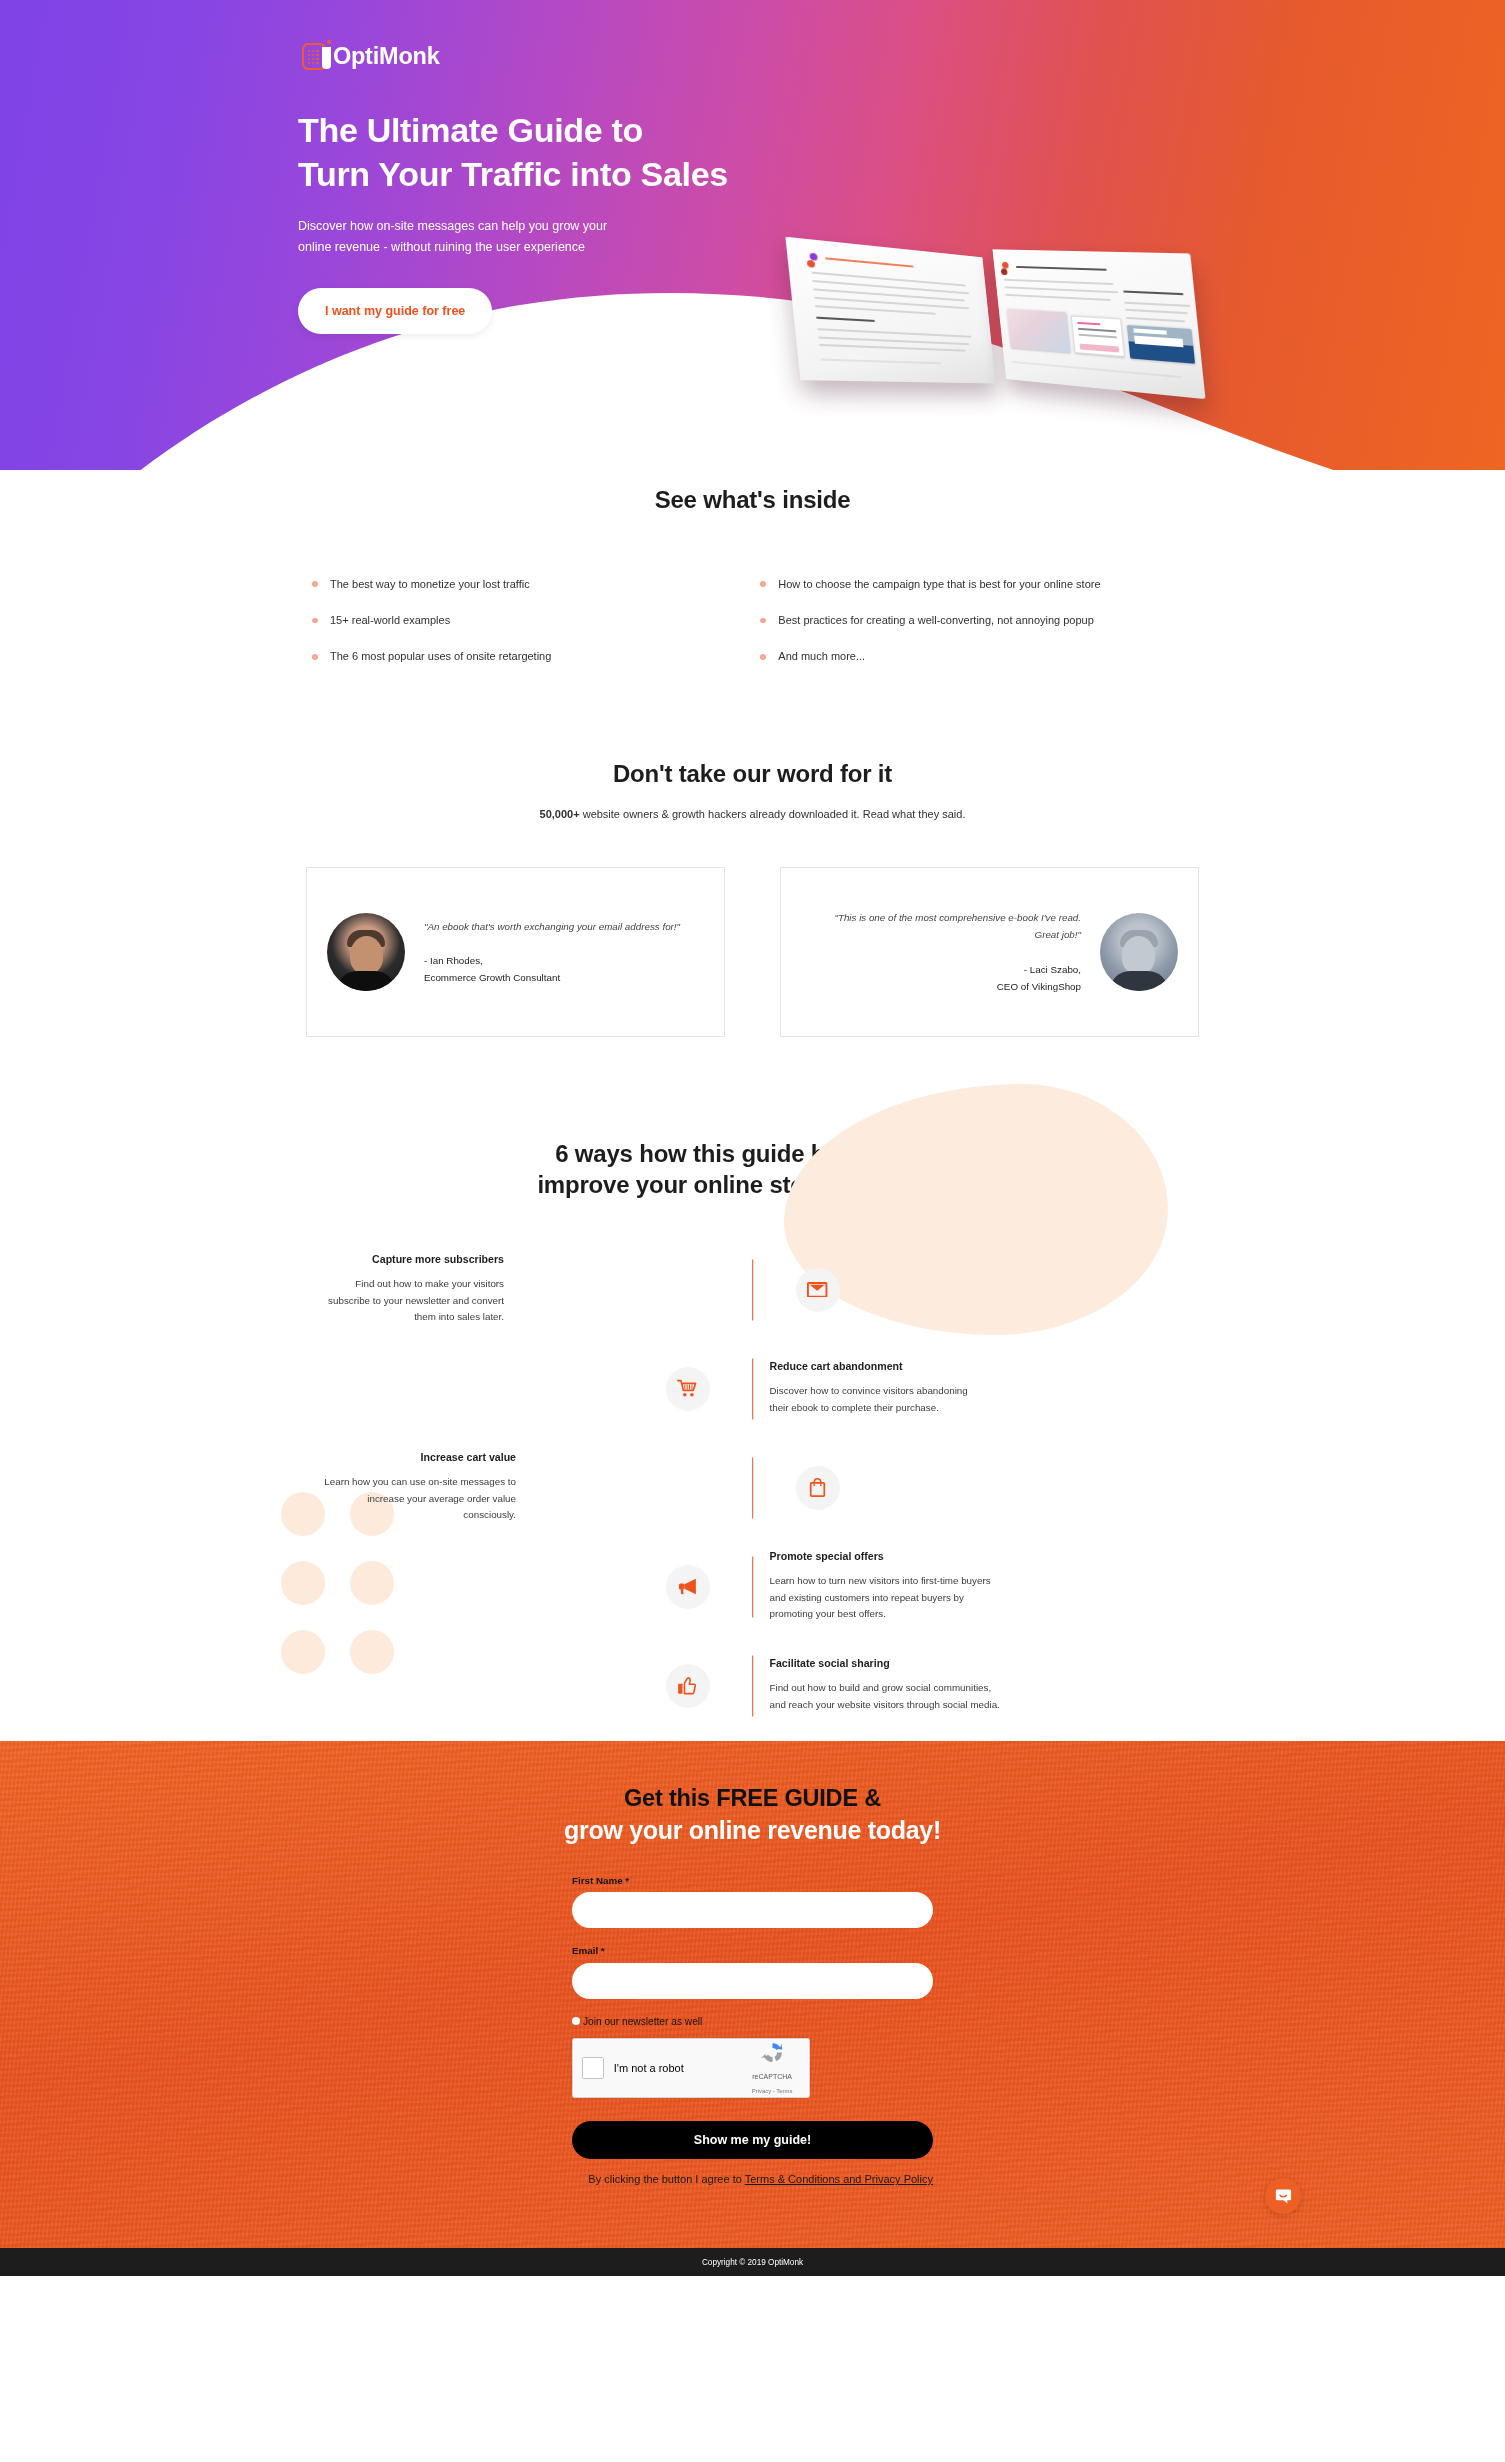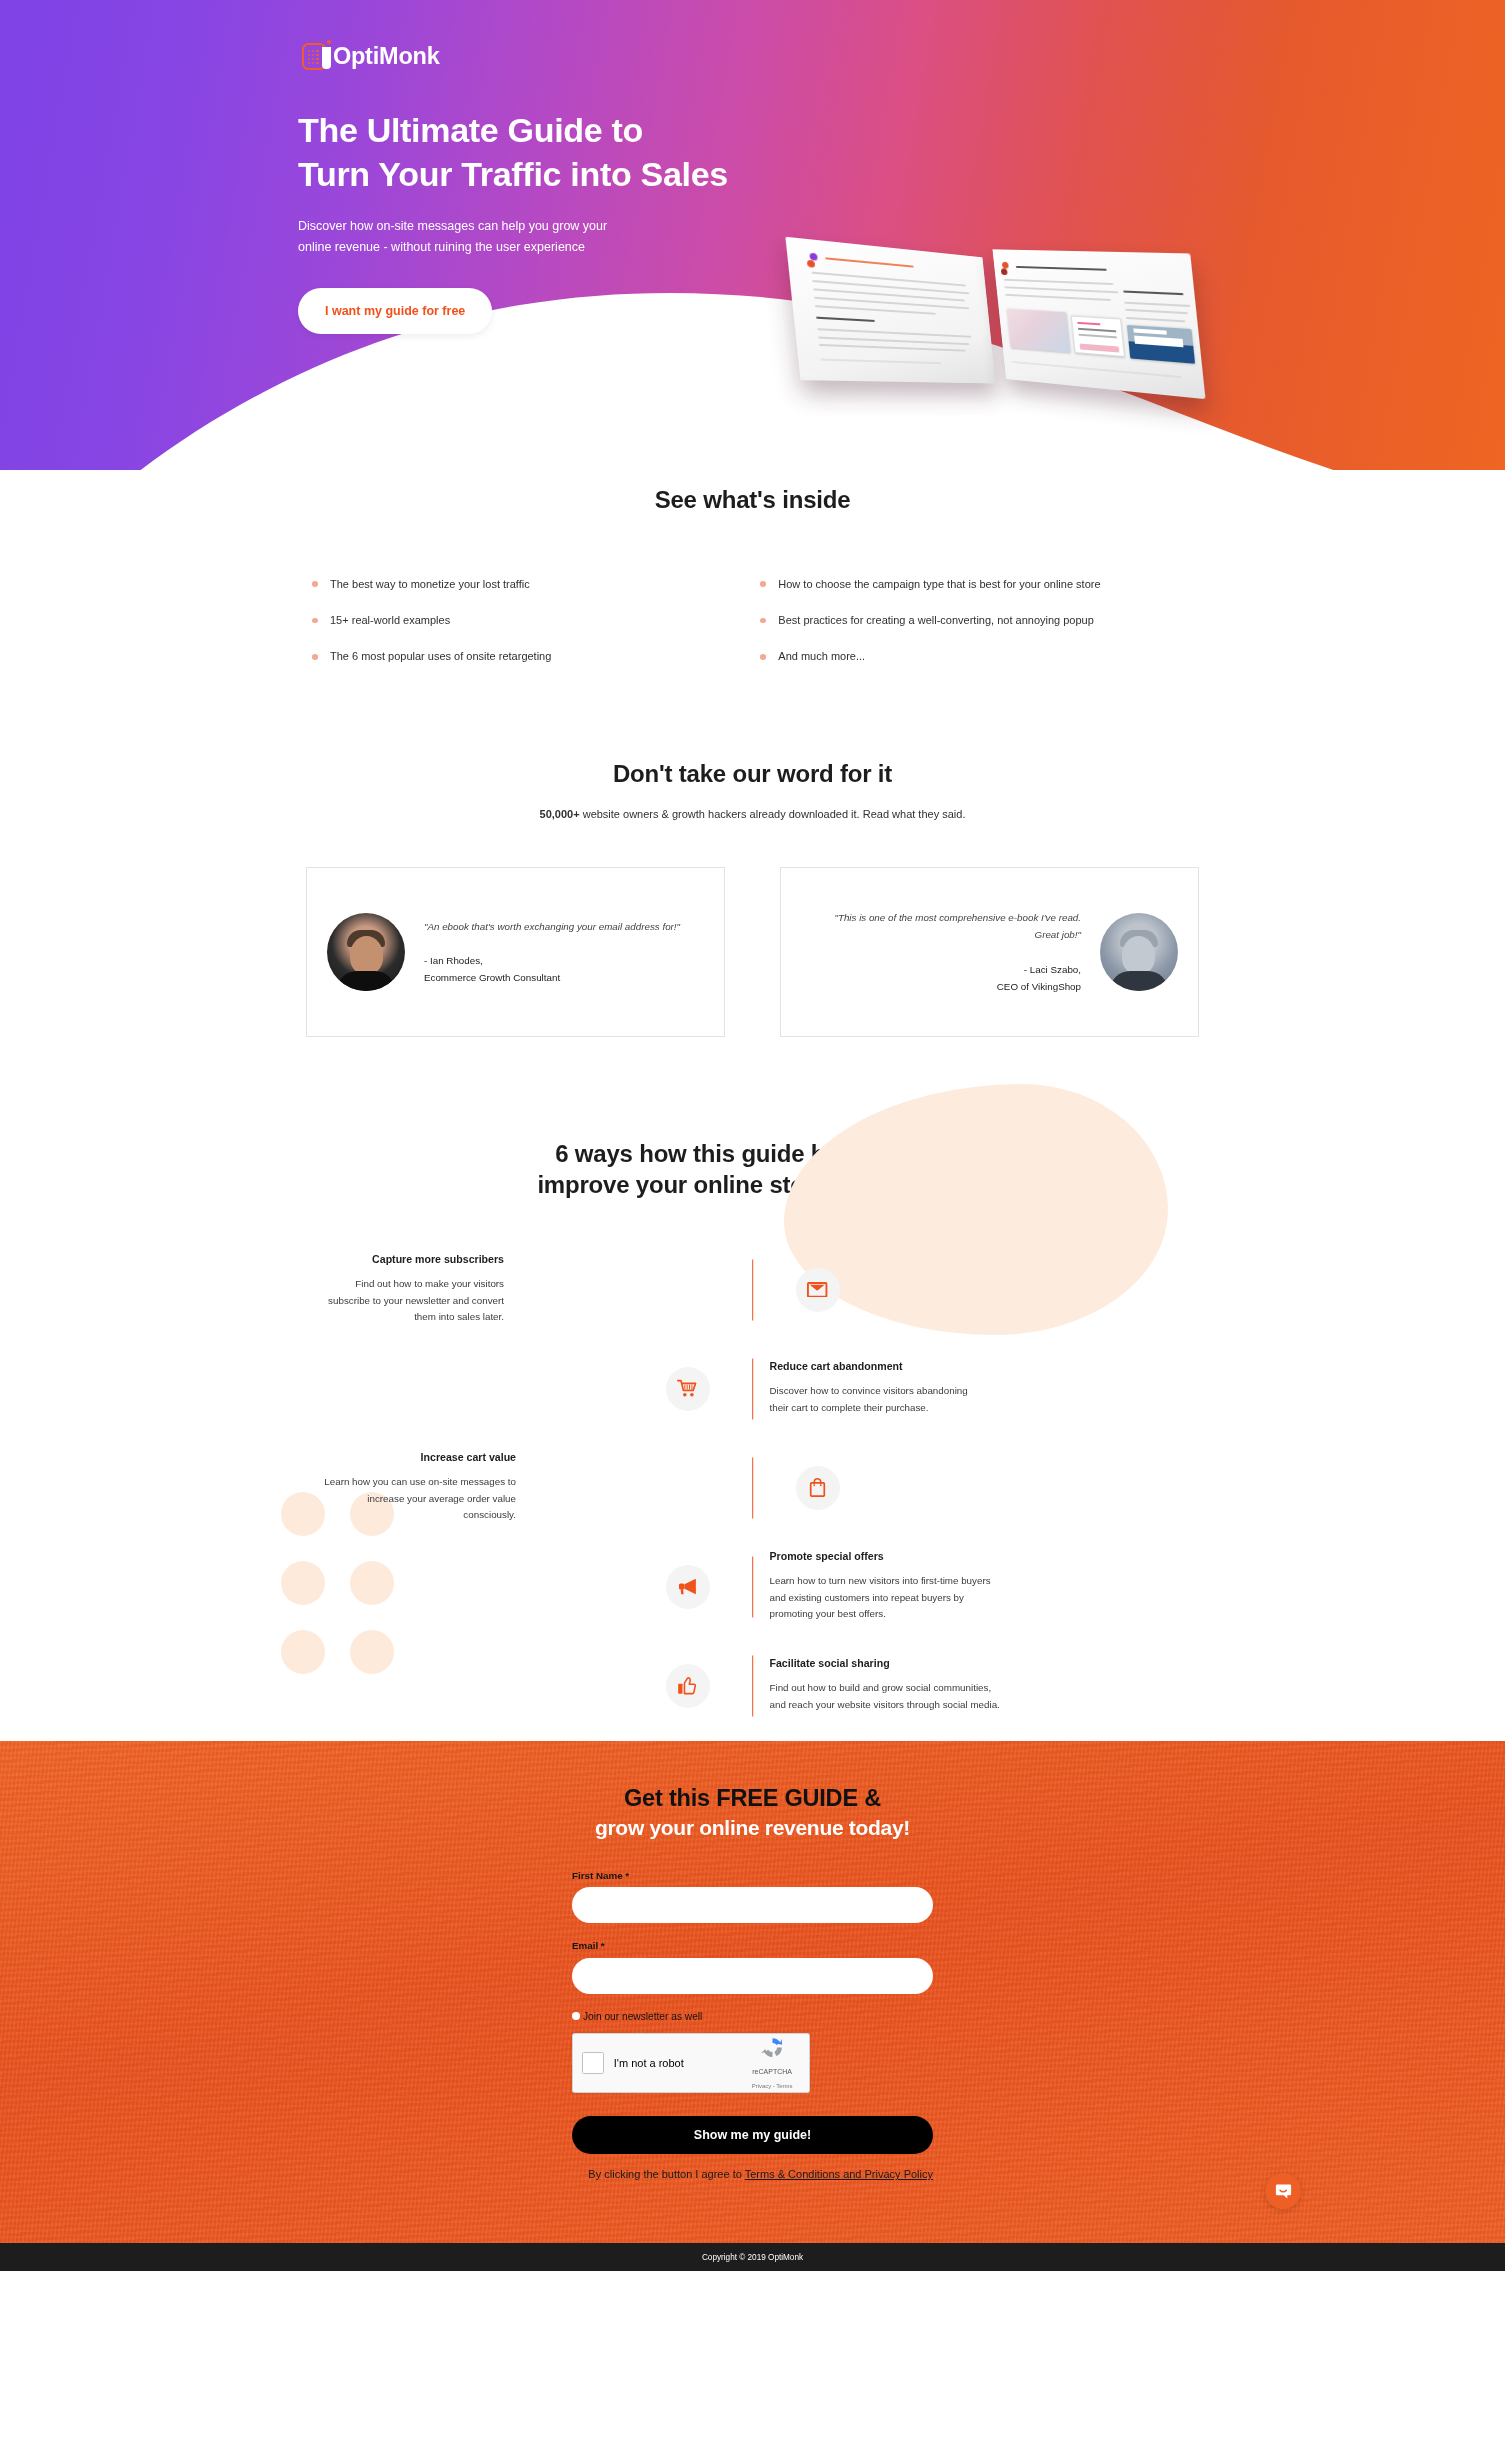--- a/index.html
+++ b/index.html
@@ -350,21 +350,21 @@
   .cta h2 {
     text-align: center;
     color: #111;
     font-size: 23.5px;
     font-weight: 700;
     letter-spacing: -0.2px;
   }
   .cta h2 .big {
     display: block;
     color: #fff;
-    font-size: 21px;
+    font-size: 25px;
     margin-top: 4.7px;
     letter-spacing: -0.3px;
   }
   .form {
     width: 361px;
     margin: 30px auto 0;
   }
   .form-label {
     color: #141414;
     font-size: 9.8px;
@@ -647,21 +647,21 @@
           <path d="M10 7 v6 M13 7 v6 M16 7 v6 M19 7 v6" stroke="#f1511b" stroke-width="1.3"></path>
           <circle cx="10" cy="20" r="2.3" fill="#f1511b"></circle>
           <circle cx="19" cy="20" r="2.3" fill="#f1511b"></circle>
         </svg>
       </div>
     </div>
     <div class="way-divider"></div>
     <div class="way-half t">
       <div class="way-text" style="width:235px;">
         <div class="way-title">Reduce cart abandonment</div>
-        <div class="way-desc">Discover how to convince visitors abandoning their cart to complete their purchase.</div>
+        <div class="way-desc">Discover how to convince visitors abandoning their ebook to complete their purchase.</div>
       </div>
     </div>
   </div>
 
   <div class="way-row row-a">
     <div class="way-half t">
       <div class="way-text" style="width:235px;">
         <div class="way-title">Increase cart value</div>
         <div class="way-desc">Learn how you can use on-site messages to increase your average order value consciously.</div>
       </div>

